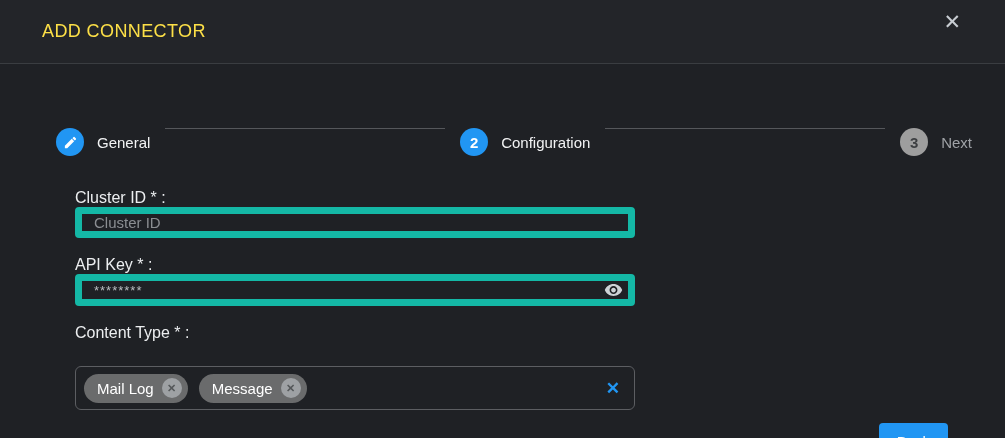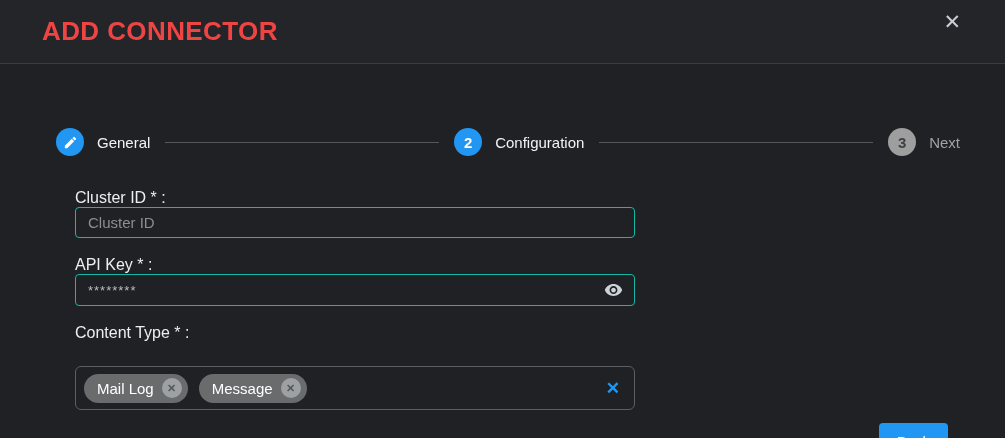--- a/index.html
+++ b/index.html
@@ -14,32 +14,32 @@
   
   .dlg-header {
     height: 64px;
     background: #232529;
     border-bottom: 1px solid #3a3d41;
     display: flex; align-items: center;
     padding-left: 42px;
     position: relative;
   }
   .dlg-title {
-    color: #ef4444; font-size: 26px; letter-spacing: 0.4px; font-weight: 700;
+    color: #fde047; font-size: 18px; letter-spacing: 0.4px; font-weight: 400;
   }
   .dlg-close {
     position: absolute; right: 40px; top: 8px;
     color: #c8cdd2; font-size: 21px; line-height: 28px;
     cursor: pointer; background: none; border: none;
     font-family: inherit; padding: 0 4px;
   }
   
   .stepper {
-    display: flex; align-items: center;
-    margin: 64px 45px 0 56px;
+    display: flex; 
+    margin: 64px 33px 0 56px;
   }
   .step { display: flex; align-items: center; }
   .step-circle {
     width: 28px; height: 28px; border-radius: 50%;
     display: flex; align-items: center; justify-content: center;
     font-size: 15px; font-weight: 700; flex: none;
   }
   .step-circle.active { background: #2196f3; color: #ffffff; }
   .step-circle.pending { background: #9e9e9e; color: #3d3f42; }
   .step-label { font-size: 15px; color: #f2f3f4; margin-left: 13px; white-space: nowrap; }
@@ -47,21 +47,21 @@
   .step-connector { flex: 1; height: 1px; background: #55575b; margin: 0 15px; }
   .pencil-svg { width: 15px; height: 15px; display: block; }
   
   .form-area { margin-top: 28px; }
   .form-row { display: flex; align-items: flex-start; padding-left: 75px; margin-bottom: 13px; flex-direction: column; }
   .form-label { width: 296px; color: #eceef0; font-size: 16px; padding-top: 5px; flex: none; }
   .form-ctl { width: 560px; position: relative; }
   .text-input {
     width: 100%; height: 31px;
     background: transparent;
-    border: 1px solid #14b8a6; border-radius: 4px;
+    border: 7px solid #14b8a6; border-radius: 4px;
     color: #b9bcbf; font-size: 15px; font-family: inherit;
     padding: 0 12px; outline: none;
   }
   .text-input::placeholder { color: #8b8e92; opacity: 1; }
   .pw-input { height: 32px; font-size: 13px; letter-spacing: 1px; padding-right: 38px; }
   .eye-btn {
     position: absolute; right: 10px; top: 50%; transform: translateY(-50%);
     background: none; border: none; padding: 2px; cursor: pointer; line-height: 0;
   }
   .eye-svg { width: 19px; height: 19px; display: block; }

